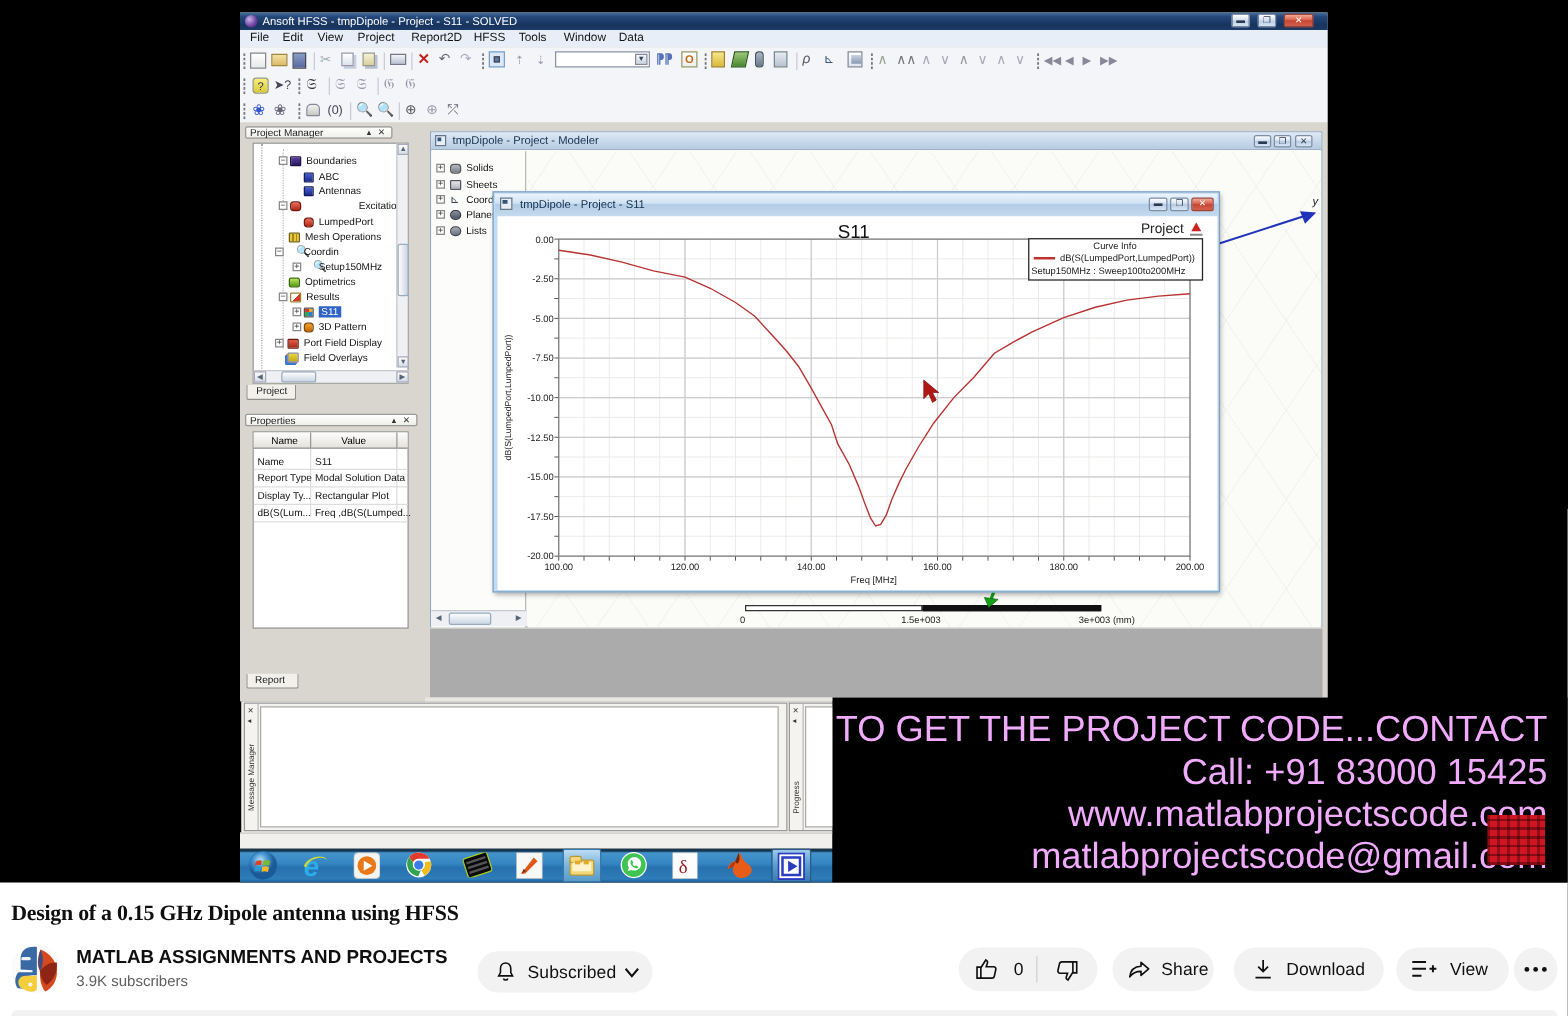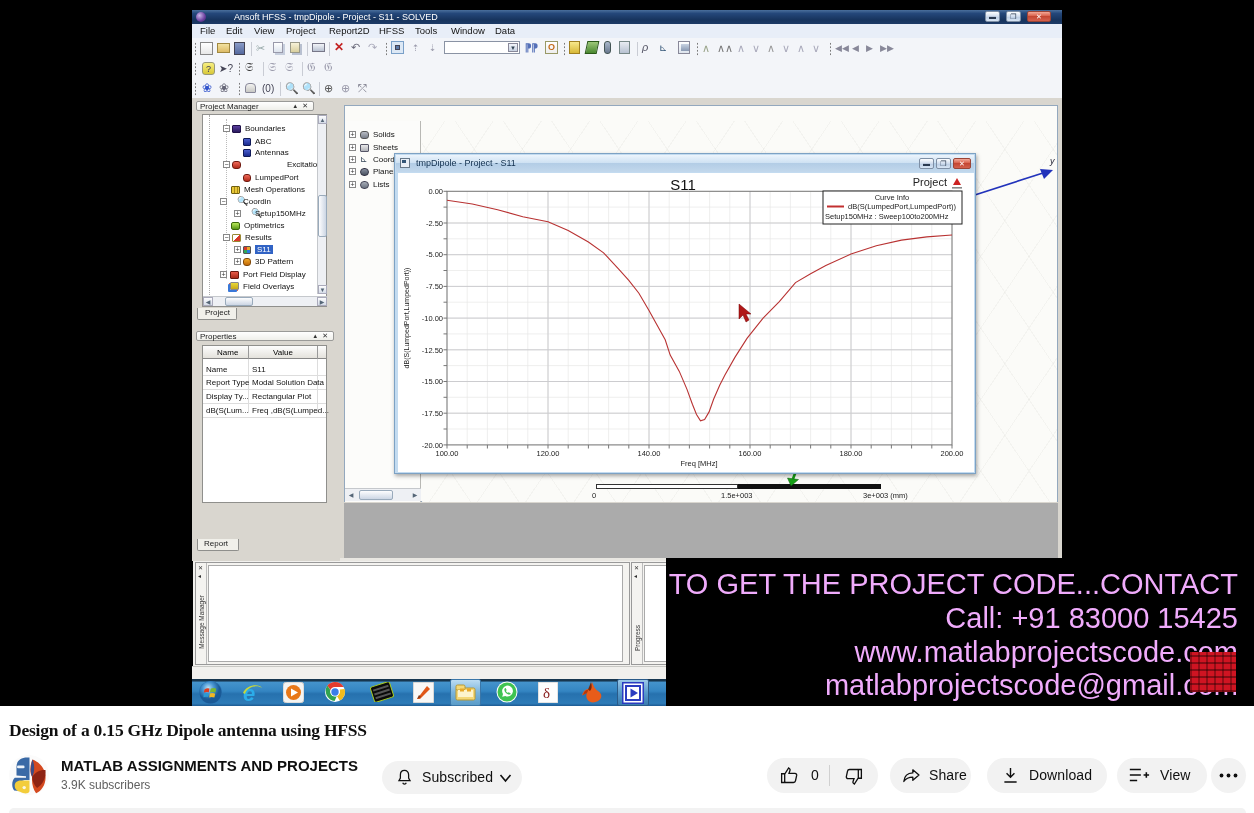--- a/index.html
+++ b/index.html
@@ -34,21 +34,21 @@
   .pill svg { position:absolute; }
   .pill .lbl { position:absolute; top:9px; font-weight:500; letter-spacing:.1px; }
 </style>
 </head>
 <body>
 <div id="video">
   <div id="hfss">
 
     <div id="titlebar">
       <span style="position:absolute;left:4px;top:2px;width:10px;height:10px;border-radius:50%;background:radial-gradient(circle at 35% 35%,#c9b6e8,#6a3e9e 60%,#3a2260);"></span>
-      <span style="position:absolute;left:18px;margin-left:24px;">Ansoft HFSS  - tmpDipole - Project - S11 - SOLVED</span>
+      <span style="position:absolute;left:18px;">Ansoft HFSS  - tmpDipole - Project - S11 - SOLVED</span>
       <span class="wbtn" style="left:793px;top:1px;">▬</span>
       <span class="wbtn" style="left:814px;top:1px;">❐</span>
       <span class="wbtn close" style="left:835px;top:1px;width:24px;">✕</span>
     </div>
 
     <div id="menubar">
       <span style="left:8px;">File</span>
         <span style="left:34px;">Edit</span>
         <span style="left:62px;">View</span>
       <span style="left:94px;">Project</span>
@@ -264,20 +264,29 @@
         <div style="position:absolute;left:0;top:71px;width:123px;height:1px;background:#ddd;"></div>
       </div>
       <div class="tab" style="left:5px;top:441px;width:42px;height:12px;">
           <span style="position:absolute;left:6px;top:0;">Report</span>
         </div>
     </div>
 
     <div id="mainarea" style="position:absolute;left:148px;top:88px;width:722px;height:463px;background:#d9d6cf;">
 
       <div style="position:absolute;left:4px;top:7px;width:714px;height:397px;background:#fbfbf8;border:1px solid #93a8be;">
+        <div style="position:absolute;left:0;top:0;width:712px;height:14px;background:linear-gradient(#dde9f6,#b6cce2);border-bottom:1px solid #9ab0c6;">
+          <span style="position:absolute;left:3px;top:2px;width:9px;height:9px;background:#e8eef6;border:1px solid #678;">
+              <span style="position:absolute;left:1px;top:1px;width:3px;height:3px;background:#357;"></span>
+            </span>
+          <span style="position:absolute;left:17px;top:1px;font-size:9px;color:#16324e;">tmpDipole - Project - Modeler</span>
+          <span class="wbtn" style="right:40px;top:2px;width:14px;height:10px;">▬</span>
+          <span class="wbtn" style="right:24px;top:2px;width:14px;height:10px;">❐</span>
+          <span class="wbtn" style="right:7px;top:2px;width:14px;height:10px;">✕</span>
+        </div>
 
         <div style="position:absolute;left:0;top:15px;width:76px;height:381px;background:#fcfcfa;border-right:1px solid #b8b8b4;">
           <div class="trow" style="left:0;top:9px;">
               <span class="pm-box" style="left:4px;top:1px;">+</span>
               <span class="ticn" style="left:15px;top:1px;background:linear-gradient(#b8bcc4,#787e8a);border:1px solid #555;border-radius:3px;"></span>
               <span style="position:absolute;left:28px;">Solids</span>
             </div>
           <div class="trow" style="left:0;top:22px;">
               <span class="pm-box" style="left:4px;top:1px;">+</span>
               <span class="ticn" style="left:15px;top:1px;background:linear-gradient(#e8e8ea,#b0b2b8);border:1px solid #556;"></span>

